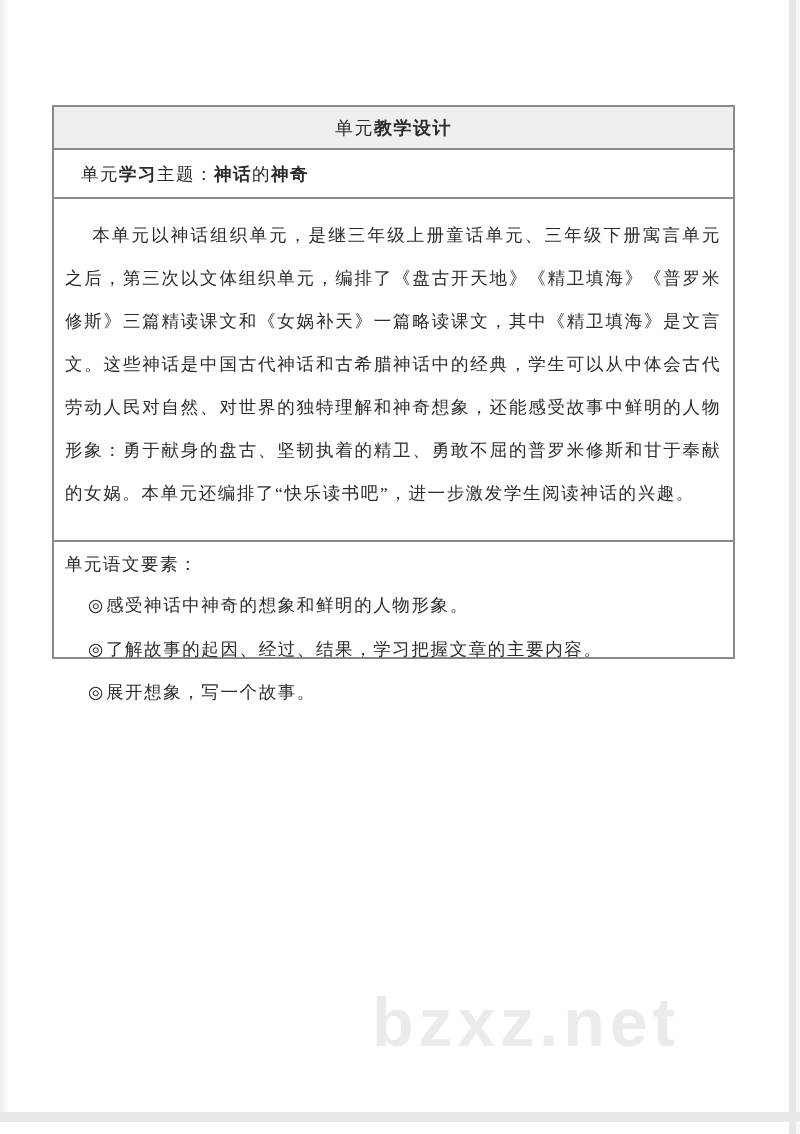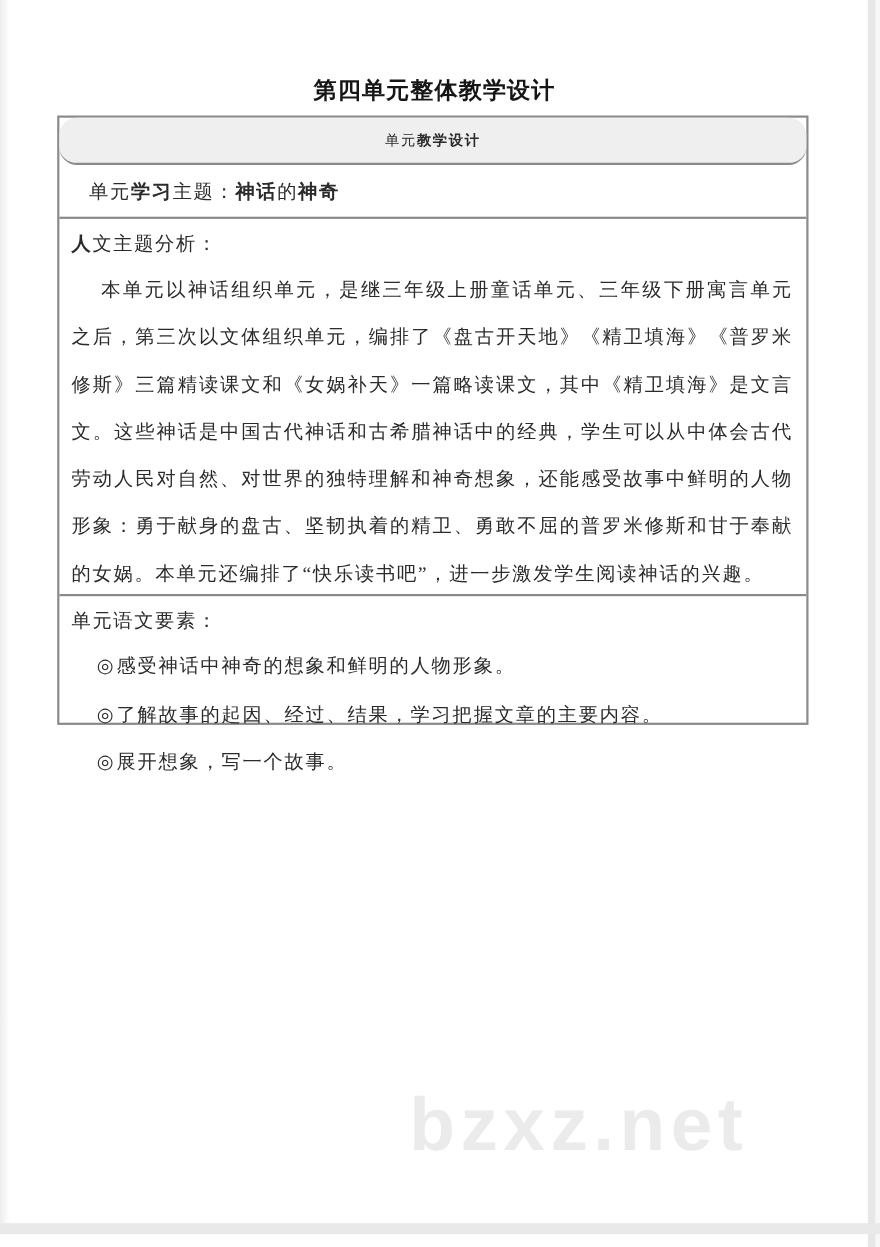--- a/index.html
+++ b/index.html
@@ -39,21 +39,21 @@
   }
   .doc-table{
     position:absolute;left:52px;top:105px;width:683px;
     border:2px solid var(--border);background:#ffffff;
   }
   .t-row{border-bottom:2px solid var(--border);}
   .t-row:last-child{border-bottom:none;}
   .row-header{
     height:43px;background:var(--header-bg);
     display:flex;align-items:center;justify-content:center;
-    font-size:13px;letter-spacing:1.5px;border-radius:16px;
+    font-size:18px;letter-spacing:1.5px;
   }
   .row-theme{
     height:49px;display:flex;align-items:center;
     padding-left:27px;font-size:17.5px;letter-spacing:1.5px;
   }
   .row-humanities{height:343px;padding:8px 12px 0 11px;}
   .row-elements{height:115px;padding:8px 12px 0 11px;}
   .section-label{font-size:17.5px;line-height:28px;letter-spacing:1.5px;}
   .body-par{
     margin-top:7px;font-size:17.5px;line-height:43px;letter-spacing:1.6px;
@@ -73,34 +73,32 @@
   }
   b,.seg-b{font-weight:bold;}
 </style>
 </head>
 <body>
 
 <div class="viewer">
   <div class="page">
     <div class="left-shadow"></div>
 
-    <div class="doc-title"><span class="seg-b">第四单元整体教学设计</span></div>
 
     <div class="doc-table">
 
       <div class="t-row row-header">
         <span><span>单元</span><span class="seg-b">教学设计</span></span>
       </div>
 
       <div class="t-row row-theme">
         <span><span>单元</span><span class="seg-b">学习</span><span>主题：</span><span class="seg-b">神话</span><span>的</span><span class="seg-b">神奇</span></span>
       </div>
 
       <div class="t-row row-humanities">
-        <div class="section-label"><span class="seg-b">人</span><span>文主题分析：</span></div>
         <div class="body-par">本单元以神话组织单元，是继三年级上册童话单元、三年级下册寓言单元之后，第三次以文体组织单元，编排了《盘古开天地》《精卫填海》《普罗米修斯》三篇精读课文和《女娲补天》一篇略读课文，其中《精卫填海》是文言文。这些神话是中国古代神话和古希腊神话中的经典，学生可以从中体会古代劳动人民对自然、对世界的独特理解和神奇想象，还能感受故事中鲜明的人物形象：勇于献身的盘古、坚韧执着的精卫、勇敢不屈的普罗米修斯和甘于奉献的女娲。本单元还编排了“快乐读书吧”，进一步激发学生阅读神话的兴趣。</div>
       </div>
 
       <div class="t-row row-elements">
         <div class="section-label">单元语文要素：</div>
         <div class="bullet-list">
           <div class="bullet-line">
             <span class="bullet-glyph">◎</span><span>感受神话中神奇的想象和鲜明的人物形象。</span>
           </div>
           <div class="bullet-line">

